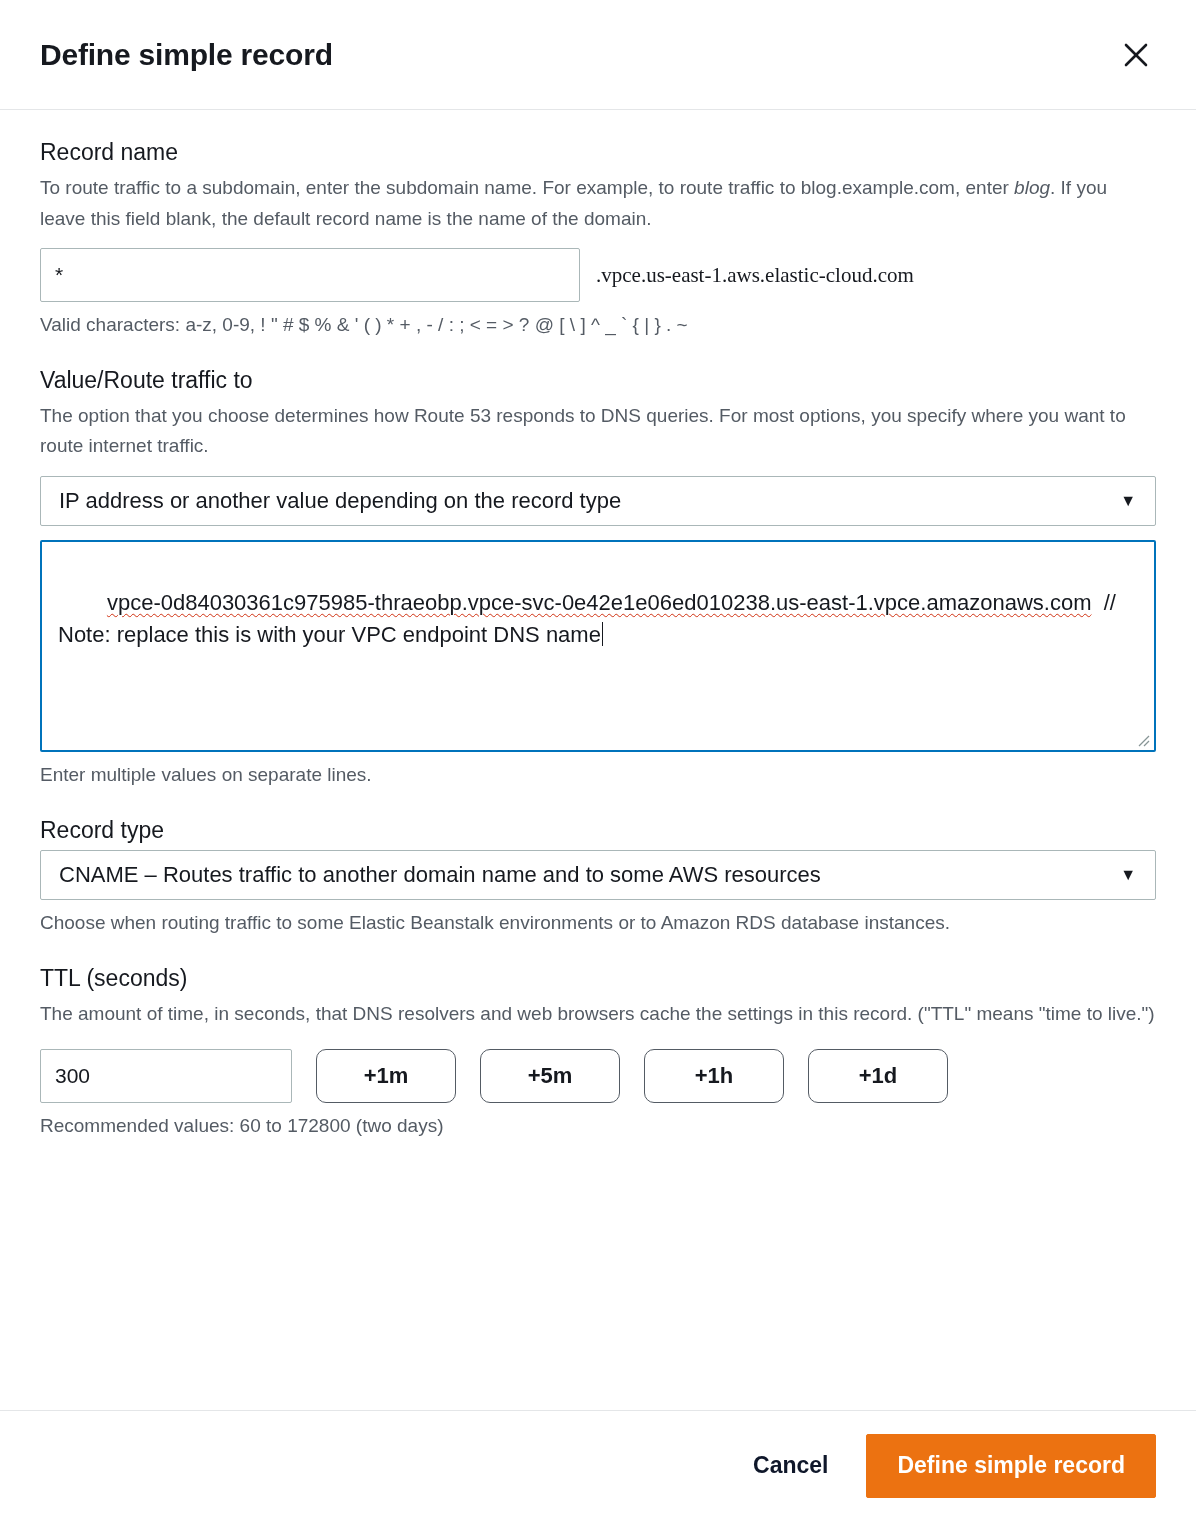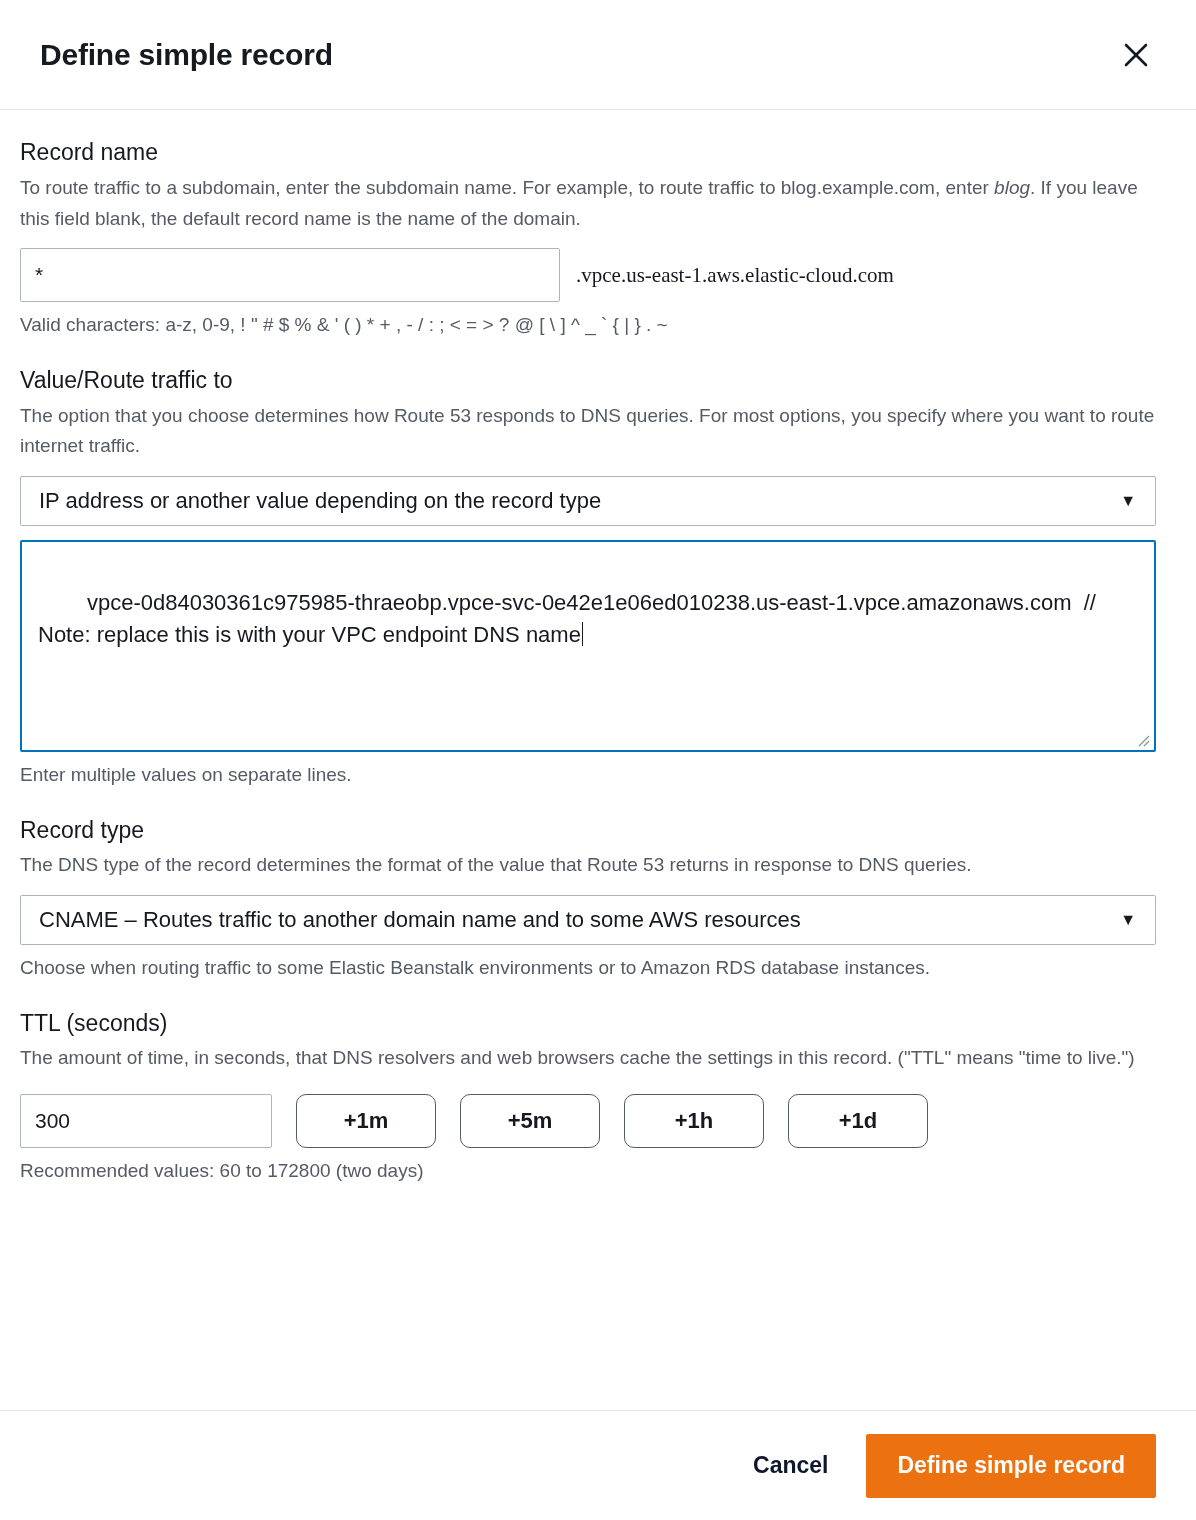--- a/index.html
+++ b/index.html
@@ -48,21 +48,21 @@
     cursor: pointer;
     background: none;
     border: none;
     padding: 0;
   }
   .close-btn svg { display: block; }
 
   
   .modal-body {
     flex: 1 1 auto;
-    padding: 28px 40px 0 20px;
+    padding: 28px 40px 0 40px;
     overflow: hidden;
   }
   .section { margin-bottom: 26px; }
   .field-label {
     font-size: 23px;
     font-weight: 400;
     color: #16191f;
     margin-bottom: 6px;
     line-height: 1.25;
   }
@@ -147,20 +147,21 @@
     line-height: 1.48;
     color: #16191f;
     position: relative;
     overflow: hidden;
     outline: none;
     resize: none;
     white-space: pre-wrap;
     word-break: break-word;
   }
   .sq-underline {
+    text-decoration: underline;
     text-decoration-style: wavy;
     text-decoration-color: #d13212;
     text-decoration-thickness: 1px;
     text-underline-offset: 3px;
     text-align: right;
   }
   .caret {
     display: inline-block;
     width: 1px;
     height: 24px;
@@ -271,21 +272,20 @@
         <svg class="resize-grip" viewBox="0 0 14 14">
           <line x1="13" y1="3" x2="3" y2="13" stroke="#879596" stroke-width="1.2"></line>
           <line x1="13" y1="8" x2="8" y2="13" stroke="#879596" stroke-width="1.2"></line>
         </svg>
       </div>
       <div class="hint">Enter multiple values on separate lines.</div>
     </div>
 
     <div class="section">
       <div class="field-label">Record type</div>
-      <div class="field-desc">The DNS type of the record determines the format of the value that Route 53 returns in response to DNS queries.</div>
       <div class="select-wrap">
         <div class="select-box">CNAME – Routes traffic to another domain name and to some AWS resources</div>
         <span class="select-arrow">▼</span>
       </div>
       <div class="hint">Choose when routing traffic to some Elastic Beanstalk environments or to Amazon RDS database instances.</div>
     </div>
 
     <div class="section">
       <div class="field-label">TTL (seconds)</div>
       <div class="field-desc">The amount of time, in seconds, that DNS resolvers and web browsers cache the settings in this record. ("TTL" means "time to live.")</div>

